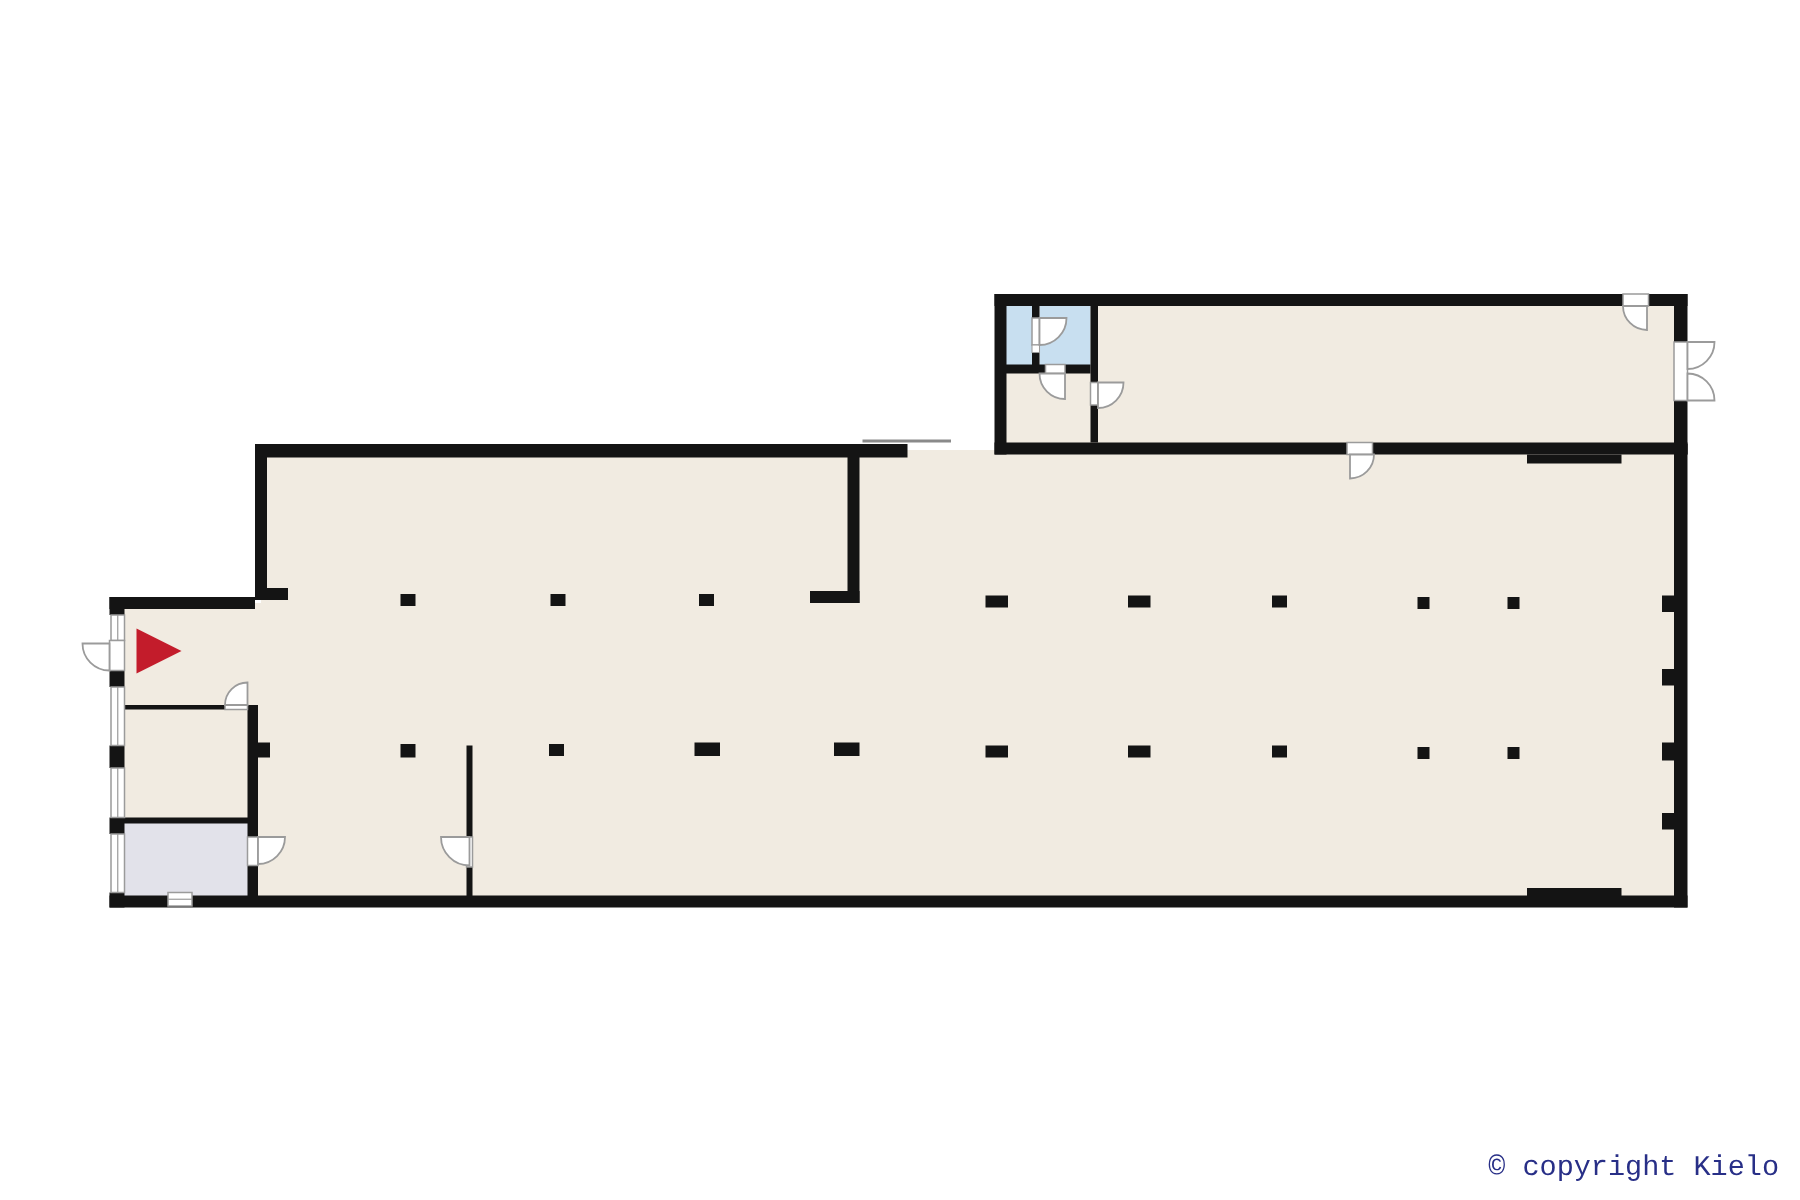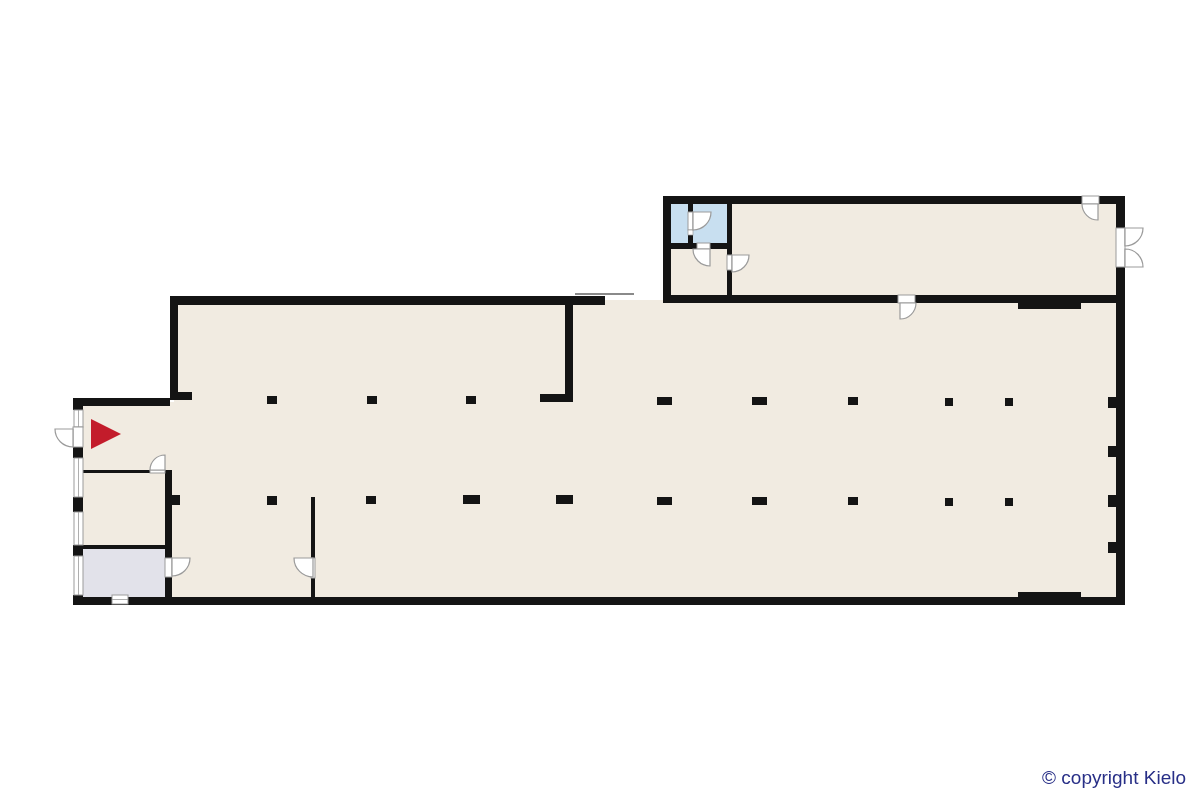--- a/index.html
+++ b/index.html
@@ -18,20 +18,21 @@
   .gap{fill:#ffffff;stroke:var(--door-line,#9b9b9b);stroke-width:1;}
   .notch{fill:#ffffff;stroke:var(--door-line,#9b9b9b);stroke-width:0.7;}
   .arc{fill:#ffffff;stroke:var(--door-line,#9b9b9b);stroke-width:1.2;}
   .win{fill:#ffffff;stroke:var(--door-line,#9b9b9b);stroke-width:1;}
   .winline{stroke:var(--door-line,#9b9b9b);stroke-width:0.8;}
   .marker{fill:var(--marker,#c31c2b);}
   .copyright{
     position:absolute;top:766px;right:14px;
     font-size:19px;line-height:24px;
     color:var(--copyright,#282f87);
+    font-family:Liberation Mono, monospace;
   }
 </style>
 </head>
 <body>
 
 <svg width="1200" height="800" viewBox="0 0 1200 800">
 
   <g>
     <rect class="floor" x="667" y="200" width="452" height="97"></rect>
     <rect class="wet" x="670" y="204" width="20" height="40"></rect>

